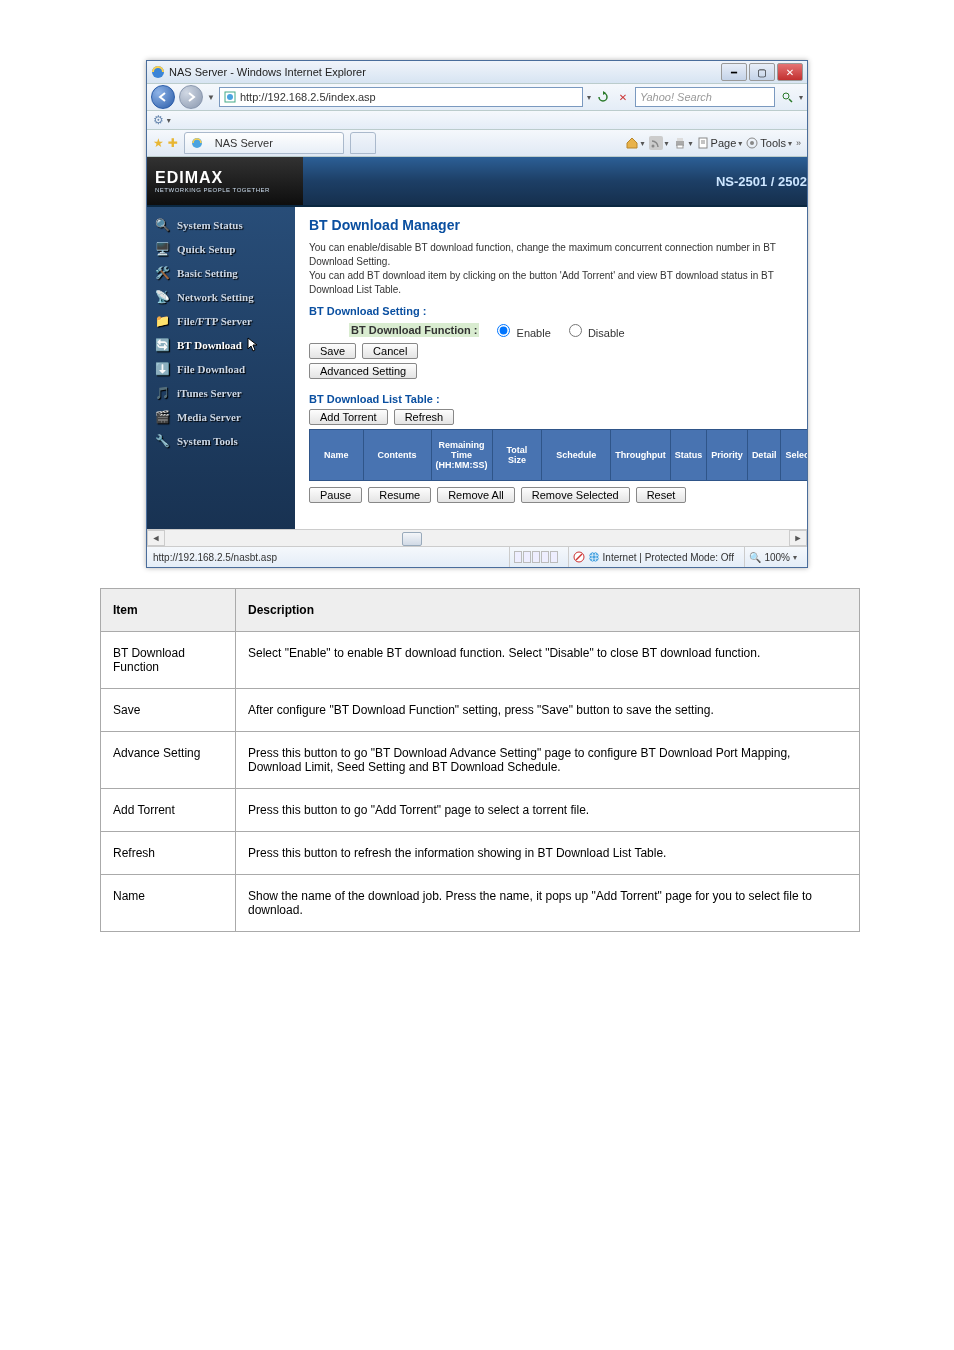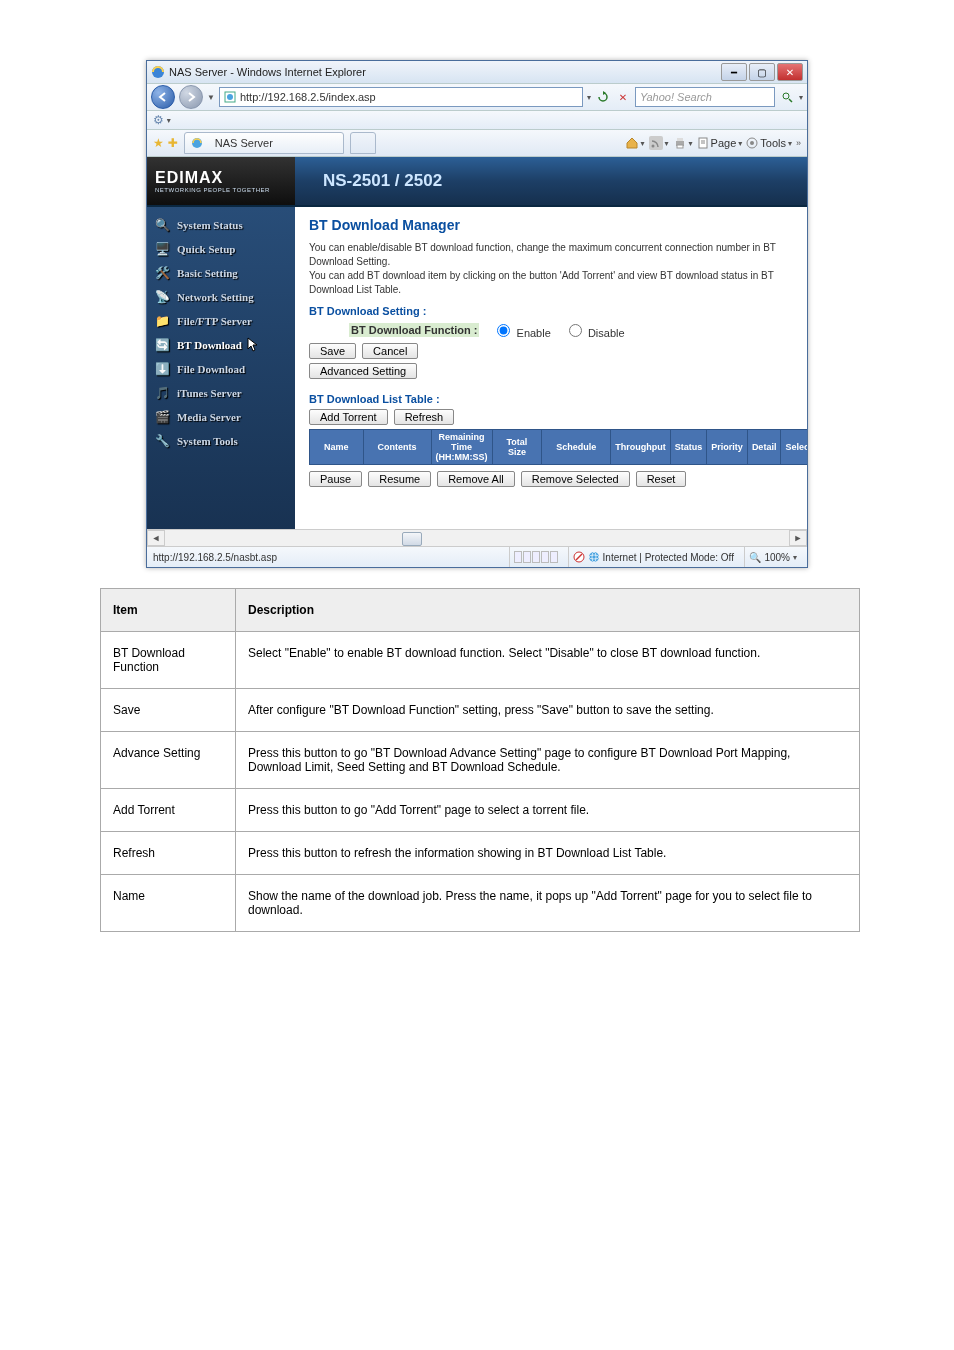--- a/index.html
+++ b/index.html
@@ -162,20 +162,21 @@
   }
   .tb-item { display:flex; align-items:center; gap:2px; }
   .tb-caret { font-size:8px; color:#555;}
   .header-strip {
     height: 48px;
     background: linear-gradient(to bottom, #323232, #0e0e0e);
     display: flex;
     align-items: center;
     color: #fff;
     border-bottom: 2px solid #0a2740;
+    gap: 8px;
   }
   .logo-box {
     width: 140px;
     padding-left: 8px;
     color: #fff;
   }
   .logo-txt {
     font-weight: bold;
     font-size: 16px;
     letter-spacing: 1px;
@@ -188,21 +189,22 @@
   }
   .model-banner {
     flex: 1;
     height: 100%;
     display:flex;
     align-items:center;
     padding-left: 28px;
     background: linear-gradient(to bottom, #2c5f96 0%, #1d3f66 50%, #152f4d 100%);
     color: #cde6ff;
     font-weight: bold;
-    font-size: 17px;
+    font-size: 13px;
+    justify-content: flex-end;
   }
 
   .body-row { display:flex; }
 
   .sidebar {
     width: 148px;
     background: linear-gradient(to bottom, #284d78, #183252);
     padding: 6px 0;
     min-height: 310px;
   }
@@ -276,21 +278,21 @@
   .bt-table {
     border-collapse: collapse;
     margin-top:4px;
   }
   .bt-table th {
     background: #4873b1;
     color:#fff;
     font-size: 9px;
     font-weight: bold;
     border: 1px solid #2f5589;
-    padding: 2px 4px;
+    padding: 10px 4px;
     text-align:center;
   }
   .bt-table th.big { padding: 6px 14px; }
 
   .hscroll {
     height: 16px;
     background: #f1f1f1;
     border-top: 1px solid #ccc;
     position:relative;
     display:flex;

